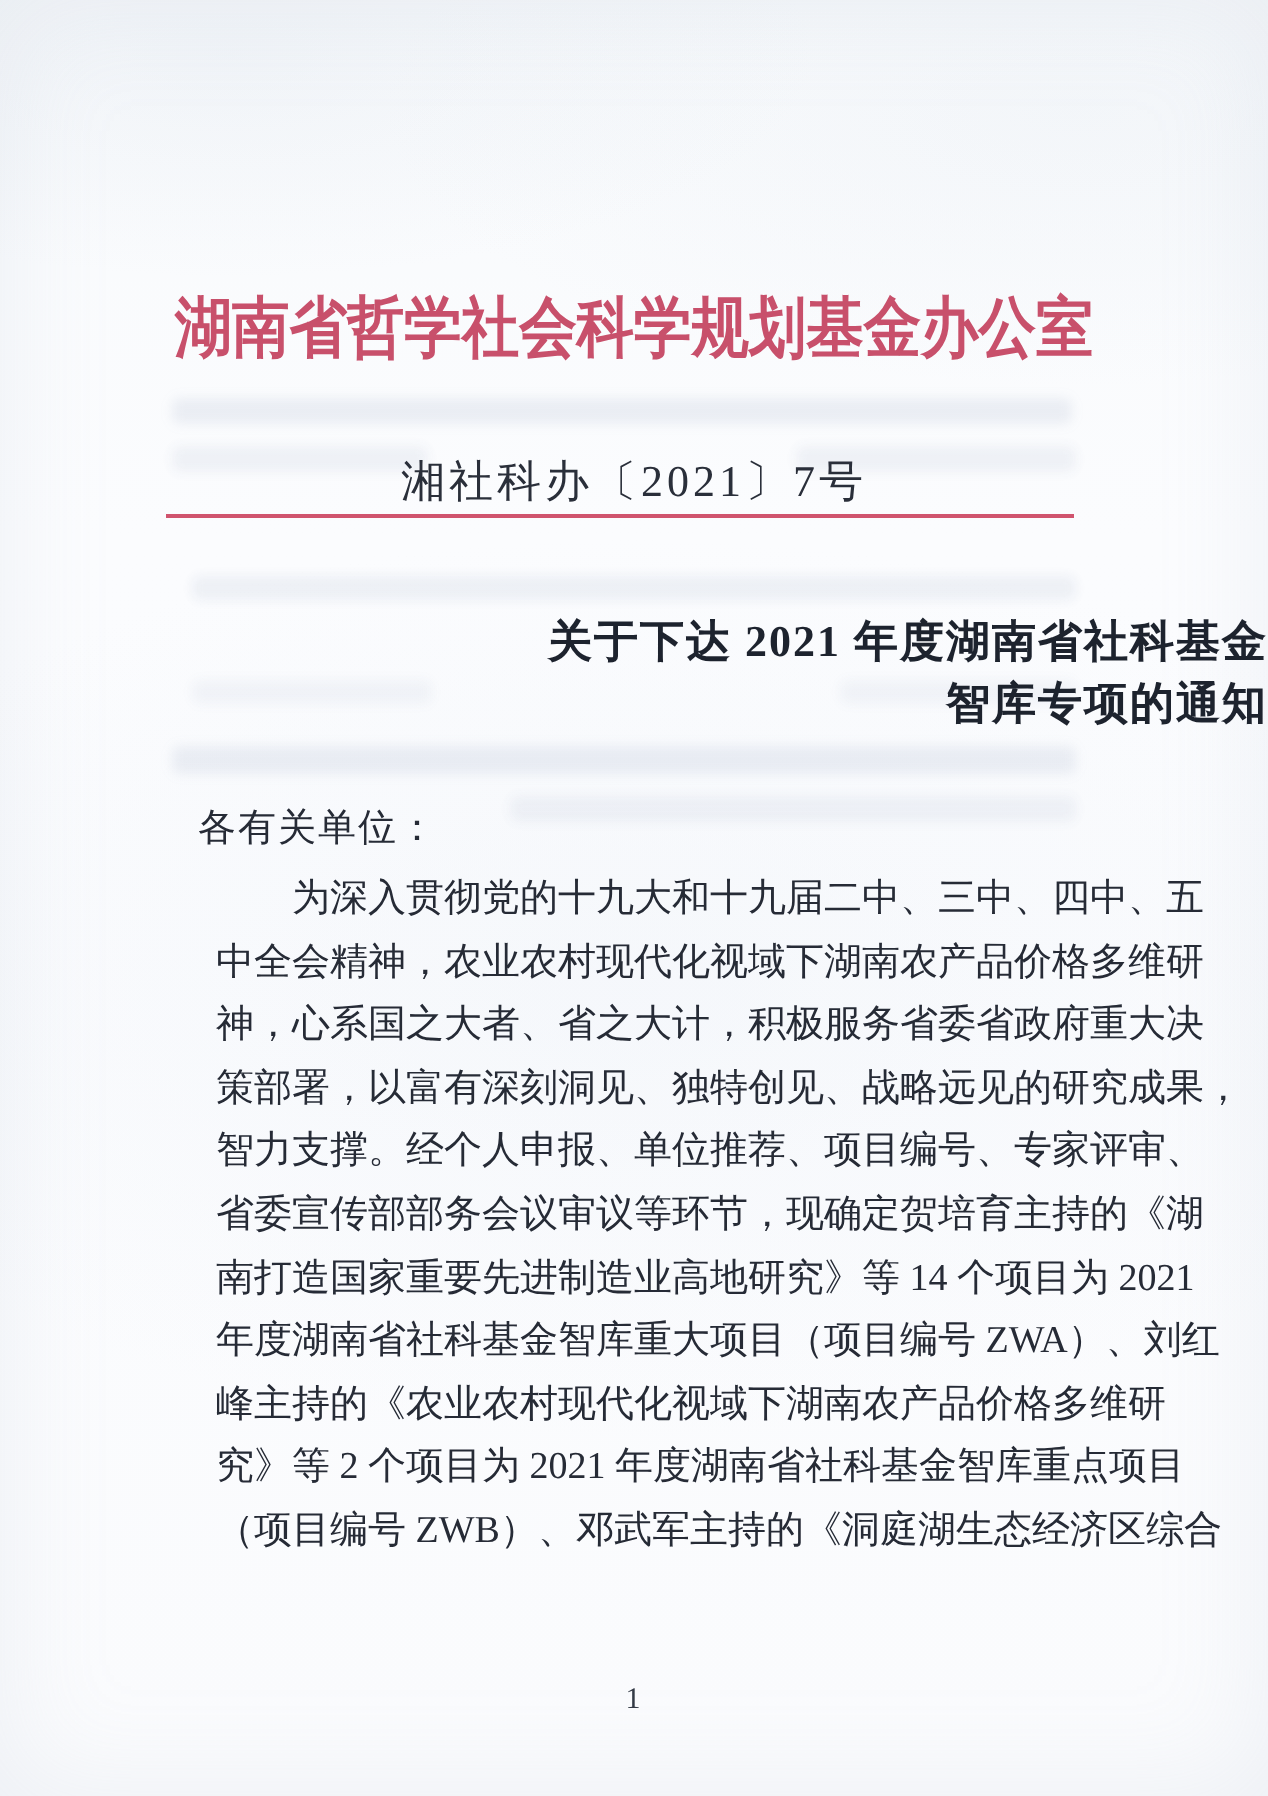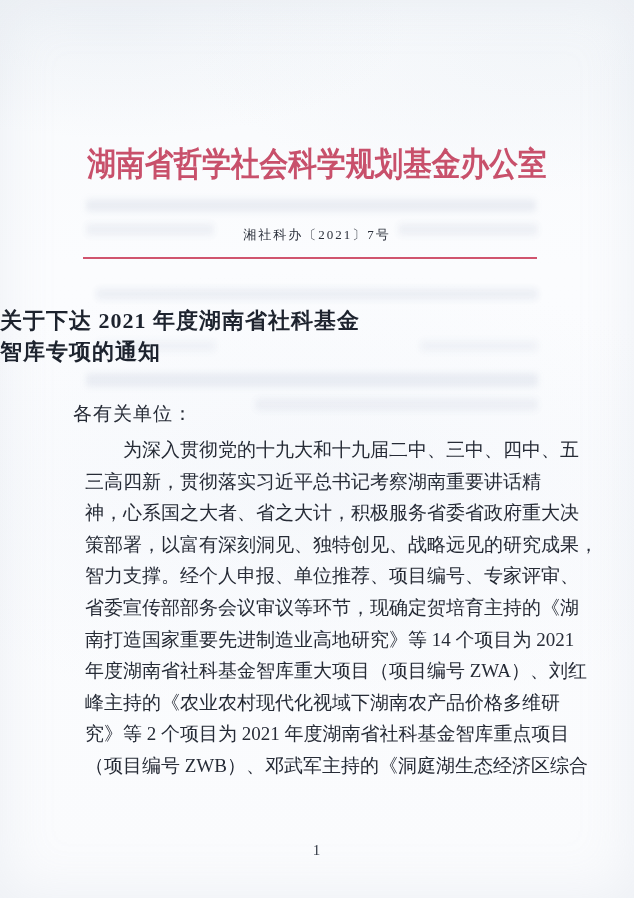--- a/index.html
+++ b/index.html
@@ -47,72 +47,73 @@
     transform-origin: 50% 50%;
     white-space: nowrap;
   }
 
   .doc-number {
     position: absolute;
     top: 226px;
     left: 0;
     width: 634px;
     text-align: center;
-    font-size: 13px;
+    font-size: 22px;
     letter-spacing: 2px;
     color: #2a2f3a;
     white-space: nowrap;
   }
 
   .red-rule {
     position: absolute;
     top: 257px;
     left: 83px;
     width: 454px;
     height: 2px;
     background: var(--rule-red, #d0546e);
   }
 
   .notice-title {
     position: absolute;
     top: 305px;
     left: 0;
     width: 634px;
-    text-align: left;
+    text-align: right;
     font-size: 22px;
     font-weight: bold;
     line-height: 31px;
     letter-spacing: 1px;
     color: #1d232e;
   }
 
   .salutation {
     position: absolute;
     top: 401px;
-    left: 73px;
+    left: 99px;
     font-size: 19px;
     letter-spacing: 1px;
     color: #262b36;
   }
 
   .body-text {
     position: absolute;
     top: 434px;
     left: 85px;
     width: 453px;
     font-size: 19px;
     color: #262b36;
   }
   .body-line {
     height: 31.6px;
     line-height: 31.6px;
     text-align: justify;
     text-align-last: justify;
     white-space: nowrap;
     overflow: visible;
+    margin-left: 23px;
   }
   .body-line:first-child {
     text-indent: 2em;
   }
 
   .page-number {
     position: absolute;
     top: 842px;
     left: 0;
     width: 634px;
@@ -144,21 +145,21 @@
 
   <div class="notice-title">
     <div>关于下达 2021 年度湖南省社科基金</div>
     <div>智库专项的通知</div>
   </div>
 
   <div class="salutation">各有关单位：</div>
 
   <div class="body-text">
       <div class="body-line">为深入贯彻党的十九大和十九届二中、三中、四中、五</div>
-      <div class="body-line">三高四新，贯彻落实习近平总书记考察湖南重要讲话精</div>
+      <div class="body-line">中全会精神，农业农村现代化视域下湖南农产品价格多维研</div>
       <div class="body-line">神，心系国之大者、省之大计，积极服务省委省政府重大决</div>
       <div class="body-line">策部署，以富有深刻洞见、独特创见、战略远见的研究成果，</div>
       <div class="body-line">智力支撑。经个人申报、单位推荐、项目编号、专家评审、</div>
       <div class="body-line">省委宣传部部务会议审议等环节，现确定贺培育主持的《湖</div>
       <div class="body-line">南打造国家重要先进制造业高地研究》等 14 个项目为 2021</div>
       <div class="body-line">年度湖南省社科基金智库重大项目（项目编号 ZWA）、刘红</div>
       <div class="body-line">峰主持的《农业农村现代化视域下湖南农产品价格多维研</div>
       <div class="body-line">究》等 2 个项目为 2021 年度湖南省社科基金智库重点项目</div>
       <div class="body-line">（项目编号 ZWB）、邓武军主持的《洞庭湖生态经济区综合</div>
     </div>

